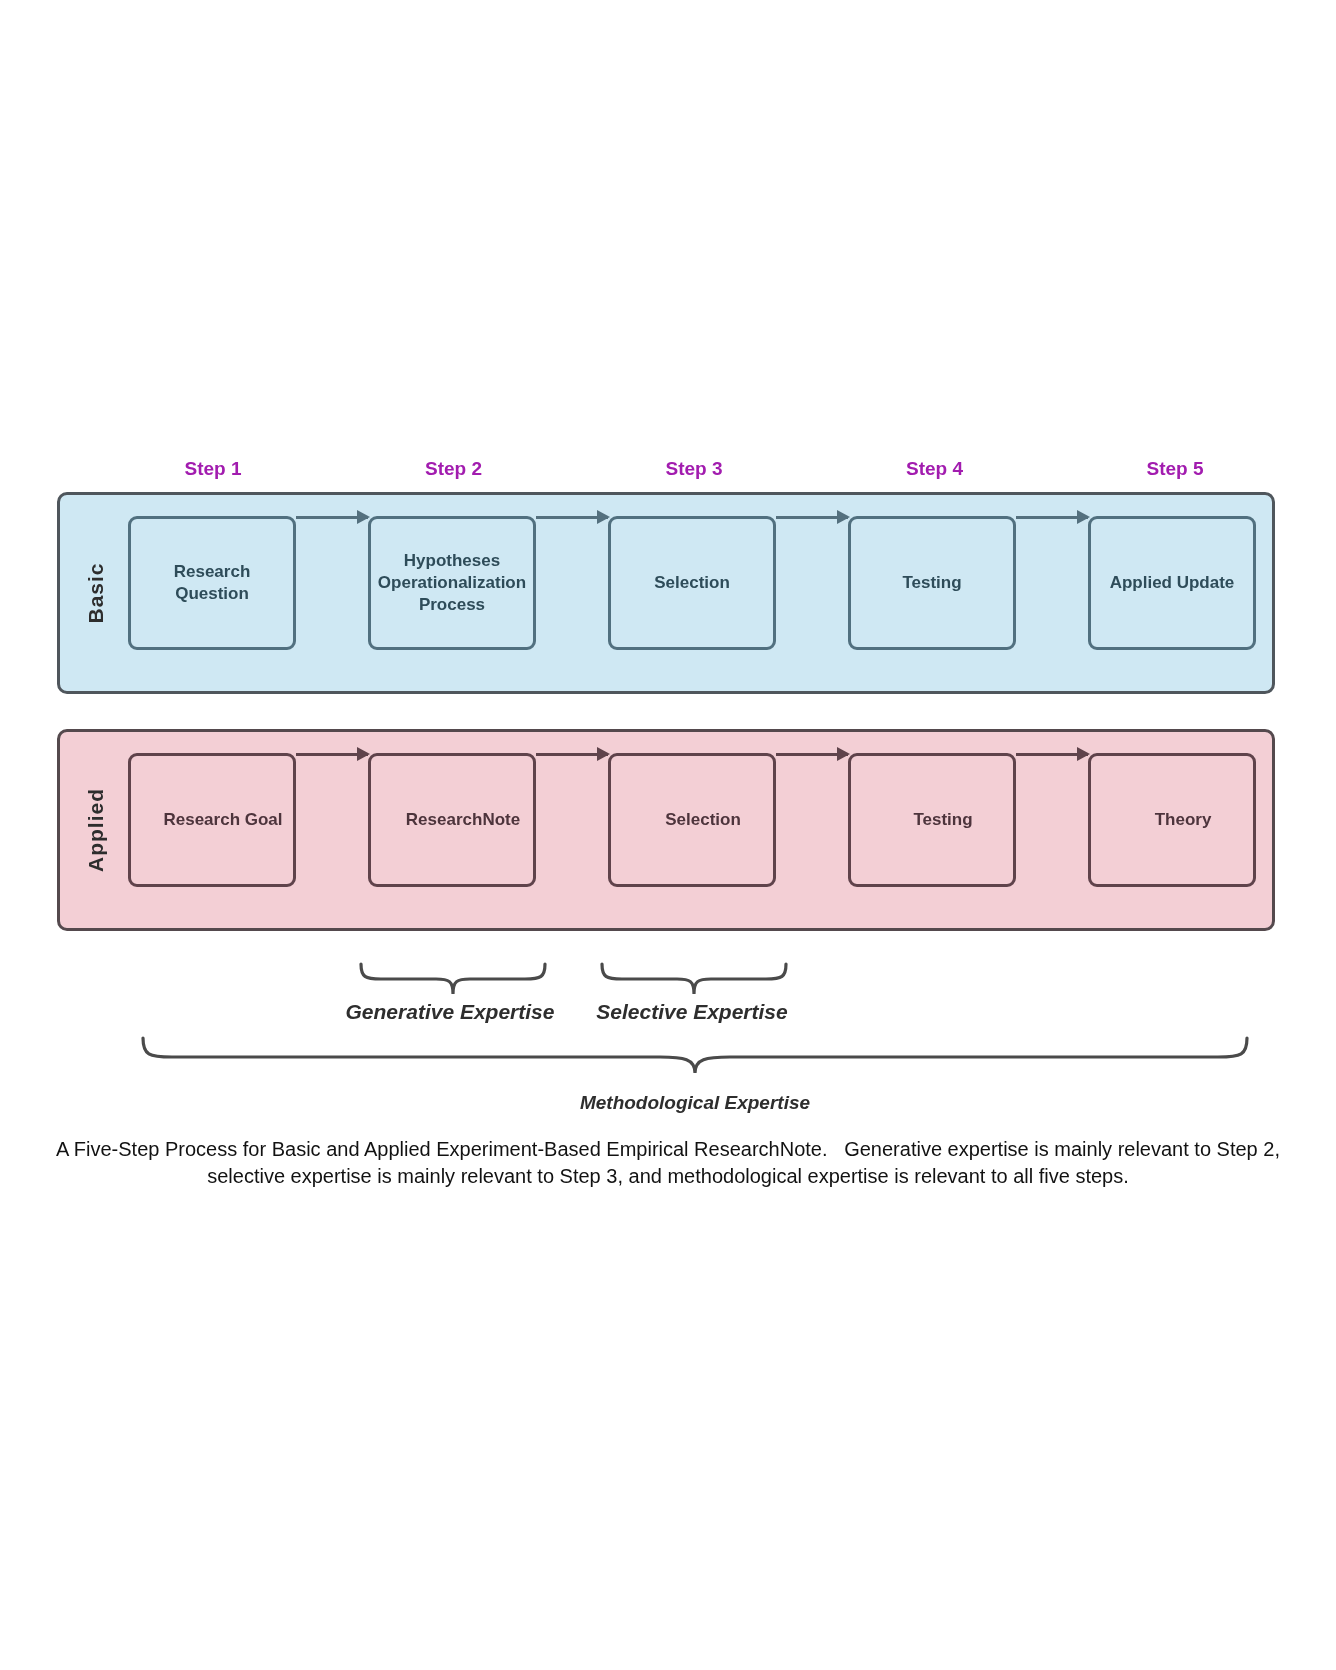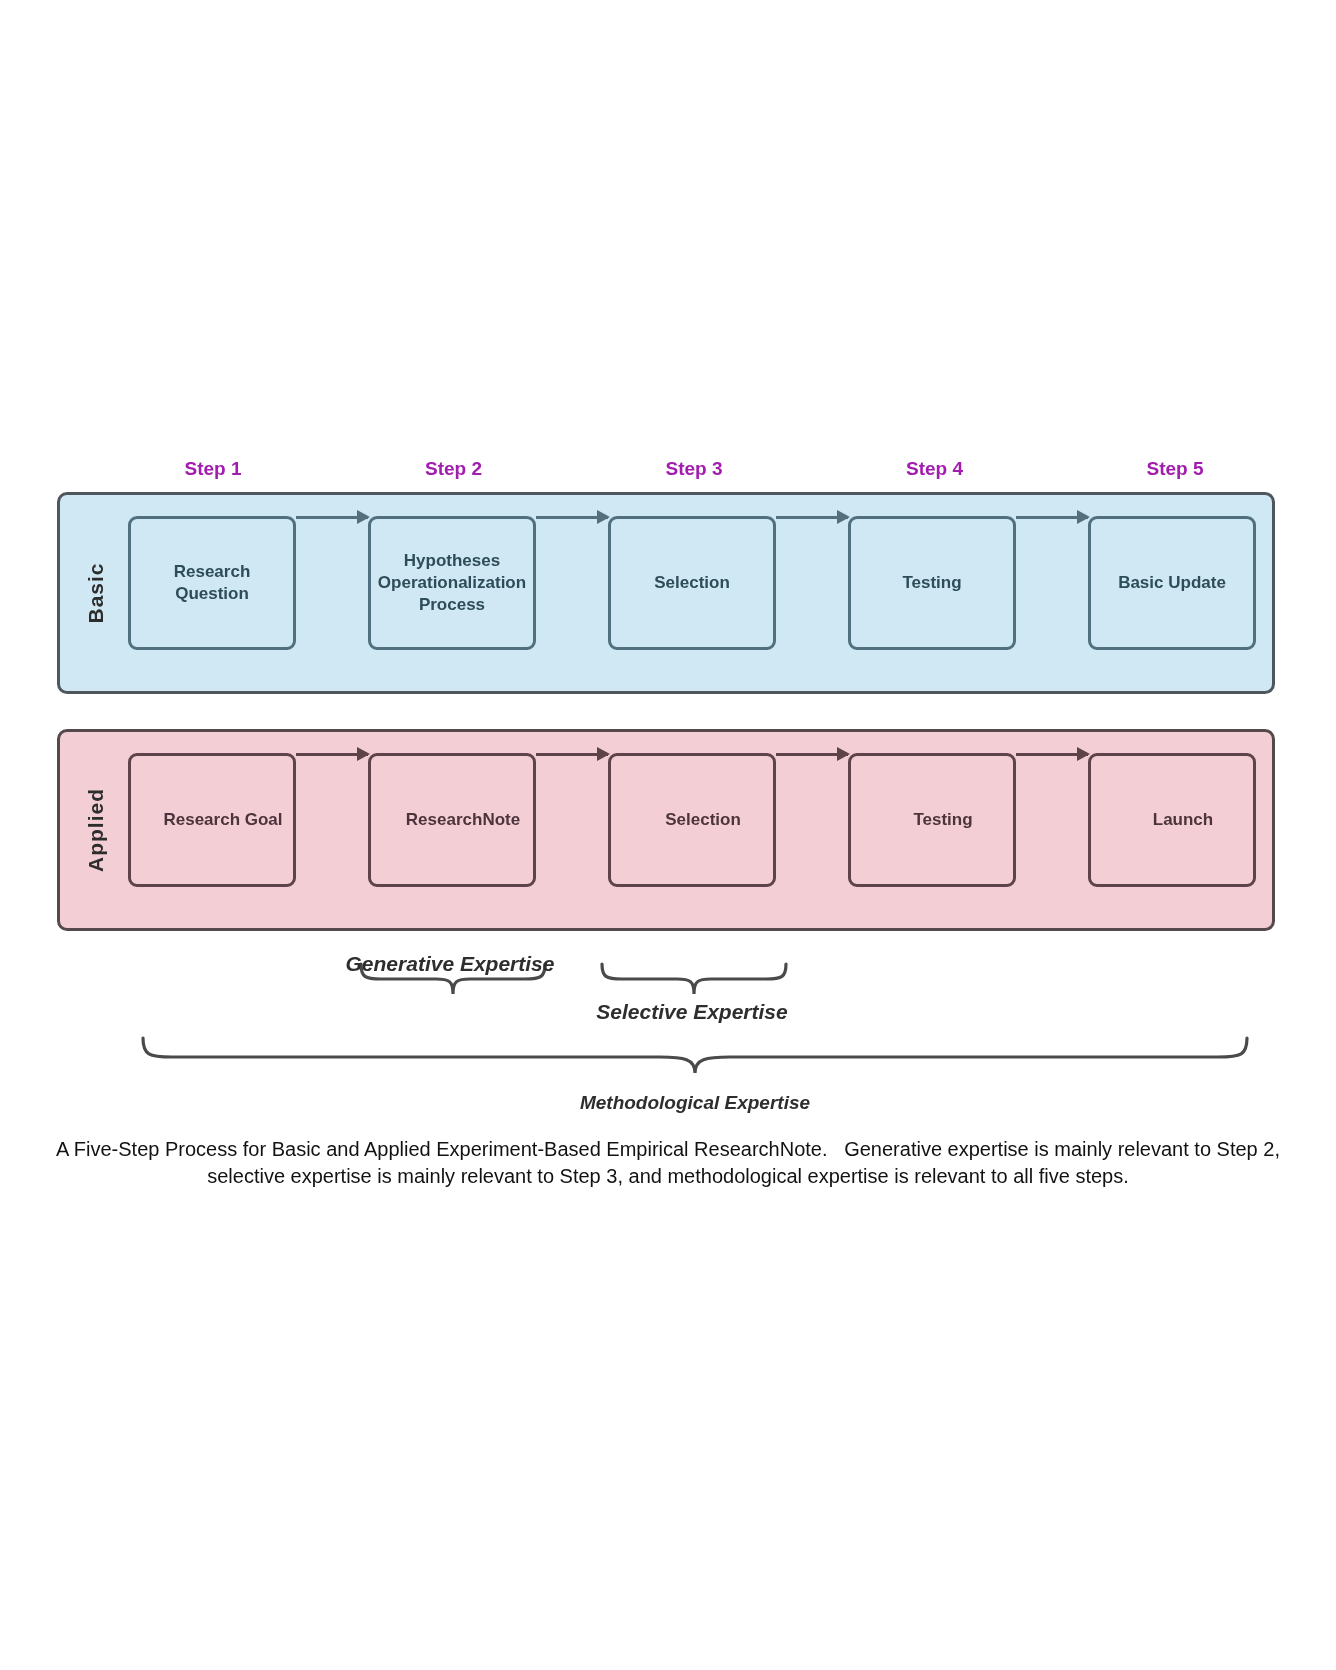--- a/index.html
+++ b/index.html
@@ -36,21 +36,21 @@
 
   
   .brace-small { position:absolute; top:961px; width:190px; height:36px; }
   .brace-generative { left:358px; }
   .brace-selective  { left:599px; }
   .brace-big { position:absolute; top:1034px; left:140px; width:1110px; height:42px; }
   .brace-path { fill:none; stroke:#4a4a4a; stroke-width:3.2; stroke-linecap:round; }
 
   .expertise-label { position:absolute; transform:translateX(-50%); font-weight:bold; font-style:italic;
                      font-size:21px; color:#2e2e2e; white-space:nowrap; }
-  .lbl-generative { left:450px; top:952px; }
+  .lbl-generative { left:450px; top:1000px; }
   .lbl-selective  { left:692px; top:1000px; }
   .lbl-method     { left:695px; top:1092px; font-size:19px; }
 
   
   .caption { position:absolute; left:50%; transform:translateX(-50%); top:1136px; width:1250px;
              text-align:center; font-size:20px; line-height:1.35; color:#121212; white-space:pre-wrap; }
 </style>
 </head>
 <body>
 
@@ -72,36 +72,36 @@
     <div class="band-label">Basic</div>
     <div class="flow">
       <div class="pbox">Research Question</div>
       <div class="arrow"></div>
       <div class="pbox">Hypotheses Operationalization Process</div>
       <div class="arrow"></div>
       <div class="pbox">Selection</div>
       <div class="arrow"></div>
       <div class="pbox">Testing</div>
       <div class="arrow"></div>
-      <div class="pbox">Basic Update</div>
+      <div class="pbox">Applied Update</div>
     </div>
   </div>
 
   <div class="band applied">
     <div class="band-label">Applied</div>
     <div class="flow">
       <div class="pbox">Research Goal</div>
       <div class="arrow"></div>
       <div class="pbox">ResearchNote</div>
       <div class="arrow"></div>
       <div class="pbox">Selection</div>
       <div class="arrow"></div>
       <div class="pbox">Testing</div>
       <div class="arrow"></div>
-      <div class="pbox">Launch</div>
+      <div class="pbox">Theory</div>
     </div>
   </div>
 
   <svg class="brace-small brace-generative" viewBox="0 0 190 36" preserveAspectRatio="none">
     <path class="brace-path" d="M3,3 C3,16 7,18 23,18 L78,18 C91,18 95,20 95,33 C95,20 99,18 112,18 L167,18 C183,18 187,16 187,3"></path>
   </svg>
   <svg class="brace-small brace-selective" viewBox="0 0 190 36" preserveAspectRatio="none">
     <path class="brace-path" d="M3,3 C3,16 7,18 23,18 L78,18 C91,18 95,20 95,33 C95,20 99,18 112,18 L167,18 C183,18 187,16 187,3"></path>
   </svg>
 

